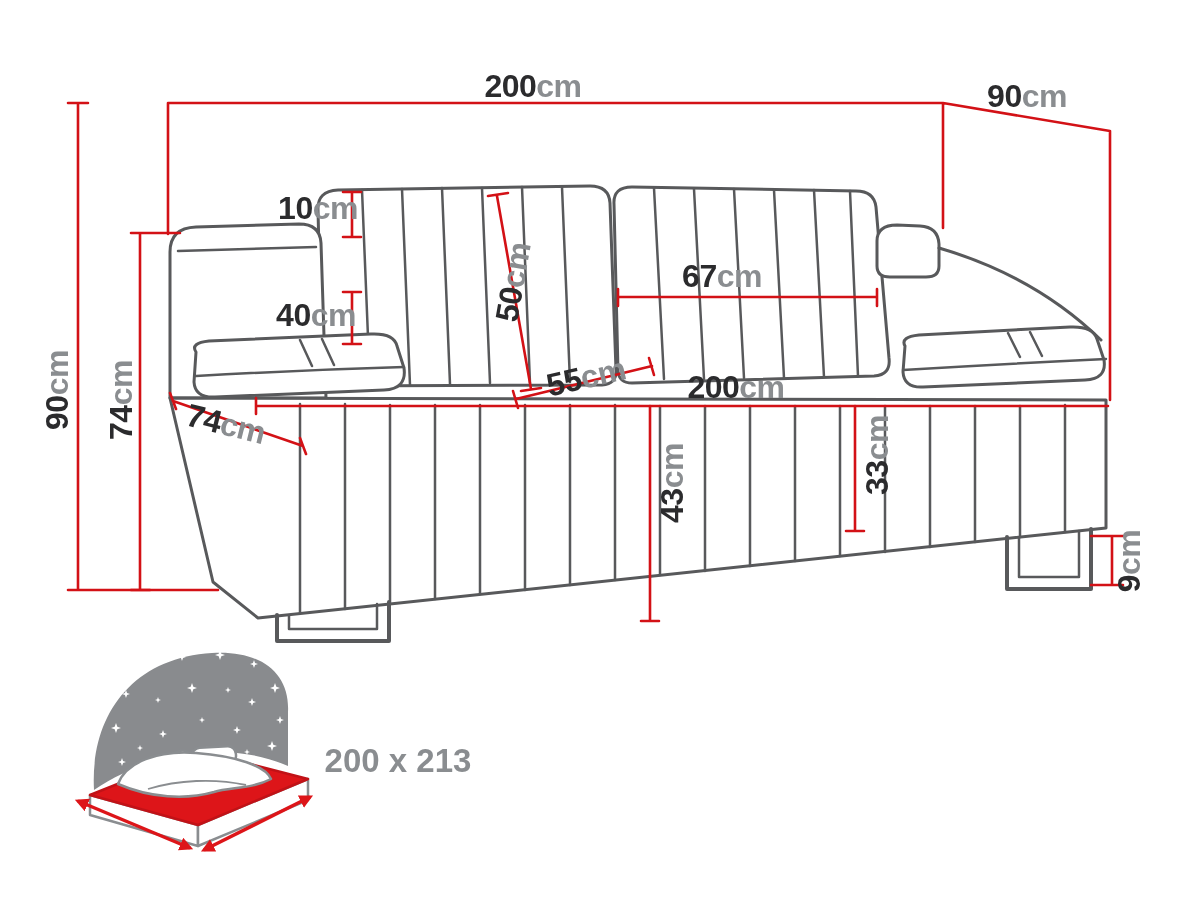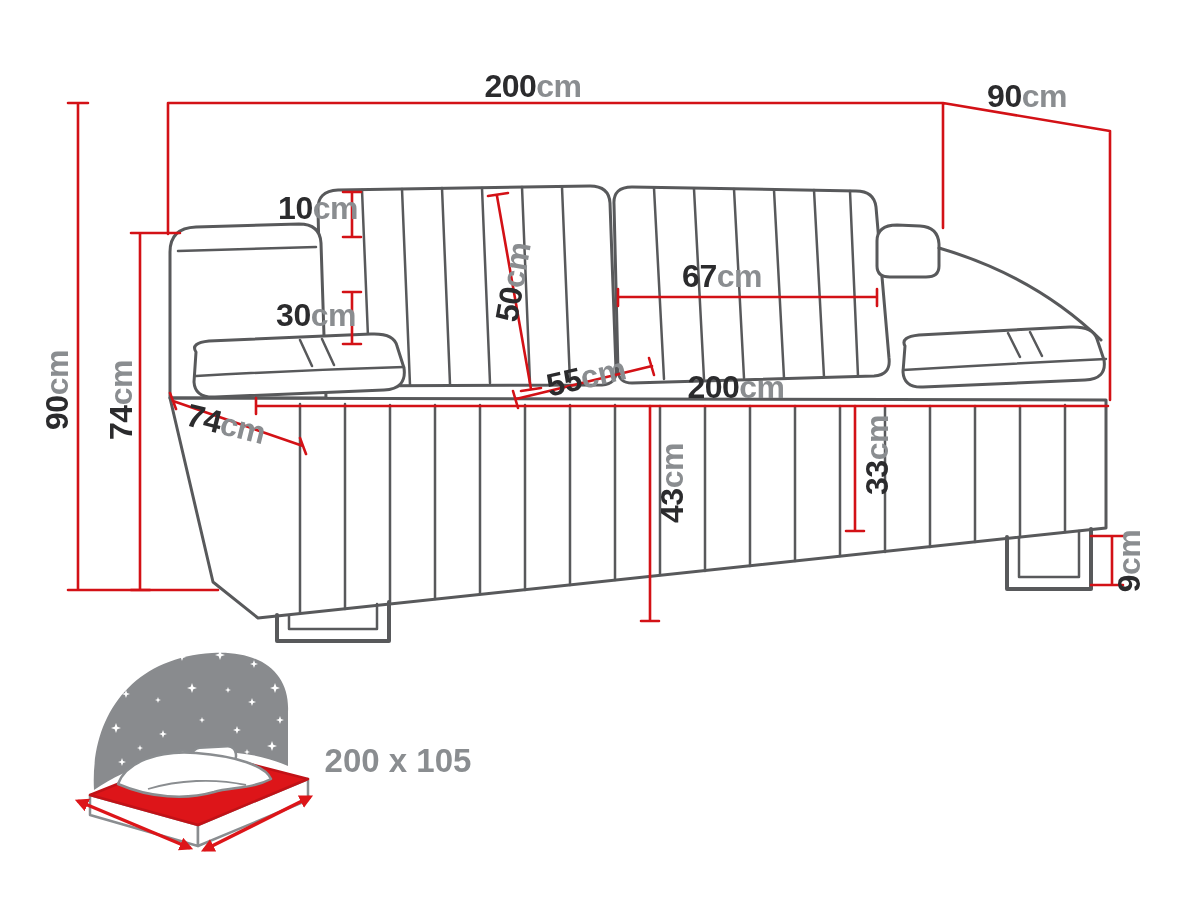--- a/index.html
+++ b/index.html
@@ -128,21 +128,21 @@
   <div class="label v" style="left:57px; top:390px;">
     <span class="val">90</span><span class="unit">cm</span>
   </div>
   <div class="label v" style="left:121px; top:400px;">
     <span class="val">74</span><span class="unit">cm</span>
   </div>
   <div class="label" style="left:308px; top:208px;margin-left:10px;">
     <span class="val">10</span><span class="unit">cm</span>
   </div>
   <div class="label" style="left:316px; top:315px;">
-    <span class="val">30</span><span class="unit">cm</span>
+    <span class="val">40</span><span class="unit">cm</span>
   </div>
   <div class="label r80" style="left:513px; top:282px;">
     <span class="val">50</span><span class="unit">cm</span>
   </div>
   <div class="label" style="left:722px; top:276px;">
     <span class="val">67</span><span class="unit">cm</span>
   </div>
   <div class="label r13" style="left:586px; top:377px;">
     <span class="val">55</span><span class="unit">cm</span>
   </div>
@@ -155,15 +155,15 @@
   <div class="label v" style="left:672px; top:483px;">
     <span class="val">43</span><span class="unit">cm</span>
   </div>
   <div class="label v" style="left:877px; top:455px;">
     <span class="val">33</span><span class="unit">cm</span>
   </div>
   <div class="label v" style="left:1129px; top:561px;">
     <span class="val">9</span><span class="unit">cm</span>
   </div>
 
-  <div class="label bedsize" style="left:398px; top:760px;">200 x 105</div>
+  <div class="label bedsize" style="left:398px; top:760px;">200 x 213</div>
 
 </div>
 
 </body></html>

